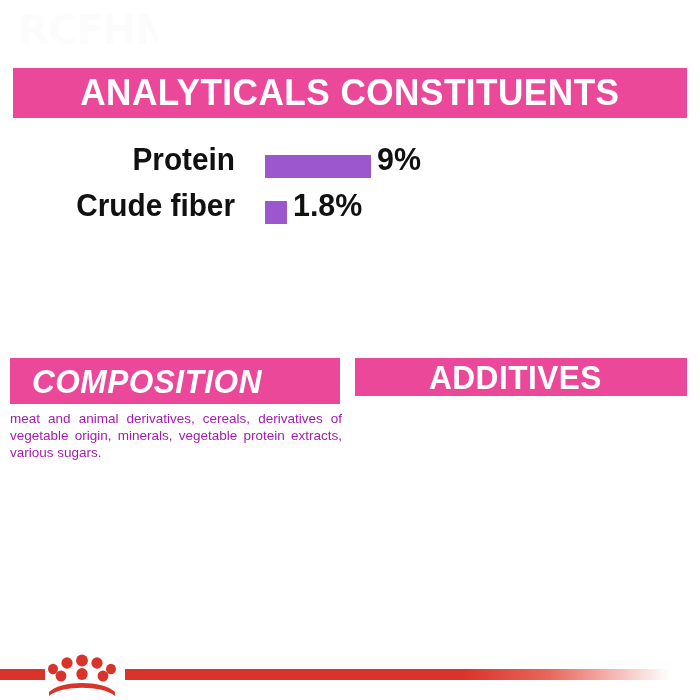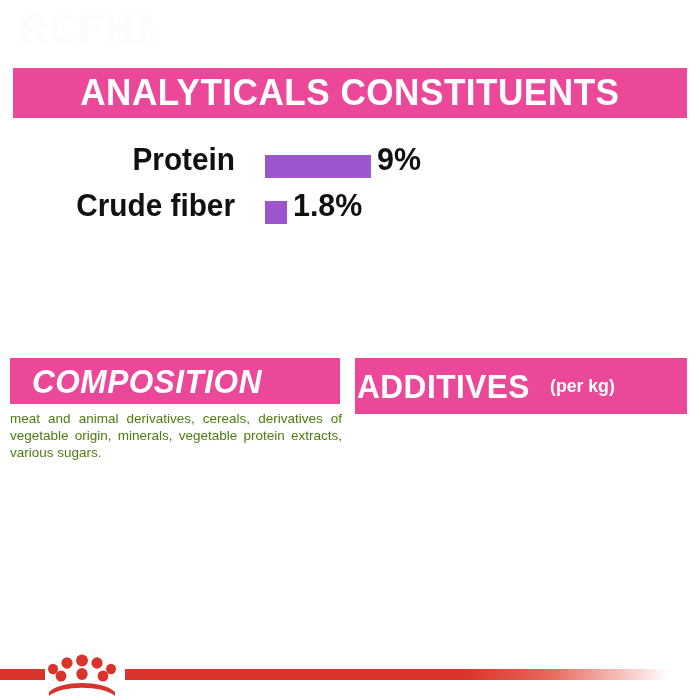--- a/index.html
+++ b/index.html
@@ -78,22 +78,23 @@
     height: 46px;
     padding-left: 22px;
     font-style: italic;
   }
   #composition-bar .bar-title { font-size: 34px; }
 
   #additives-bar {
     left: 355px;
     top: 358px;
     width: 332px;
-    height: 56px;
+    height: 38px;
     padding-left: 2px;
+    flex-direction: column;
   }
   #additives-bar .bar-title { font-size: 34px; }
   #additives-bar .bar-sub {
     color: #ffffff;
     font-family: "Liberation Sans Narrow", "Liberation Sans", sans-serif;
     font-weight: 700;
     font-size: 19px;
     margin-left: 7px;
     white-space: nowrap;
     transform: scaleX(0.93);
@@ -141,21 +142,21 @@
     transform: scaleX(0.95);
     transform-origin: left center;
   }
 
   
   .body-text {
     position: absolute;
     font-family: "Liberation Sans Narrow", "Liberation Sans", sans-serif;
     font-size: 13.5px;
     line-height: 17px;
-    color: #4d7c0f;
+    color: #a21caf;
     text-align: justify;
     text-justify: inter-word;
   }
   #composition-text {
     left: 10px;
     top: 410px;
     width: 332px;
   }
   #additives-text {
     left: 355px;

